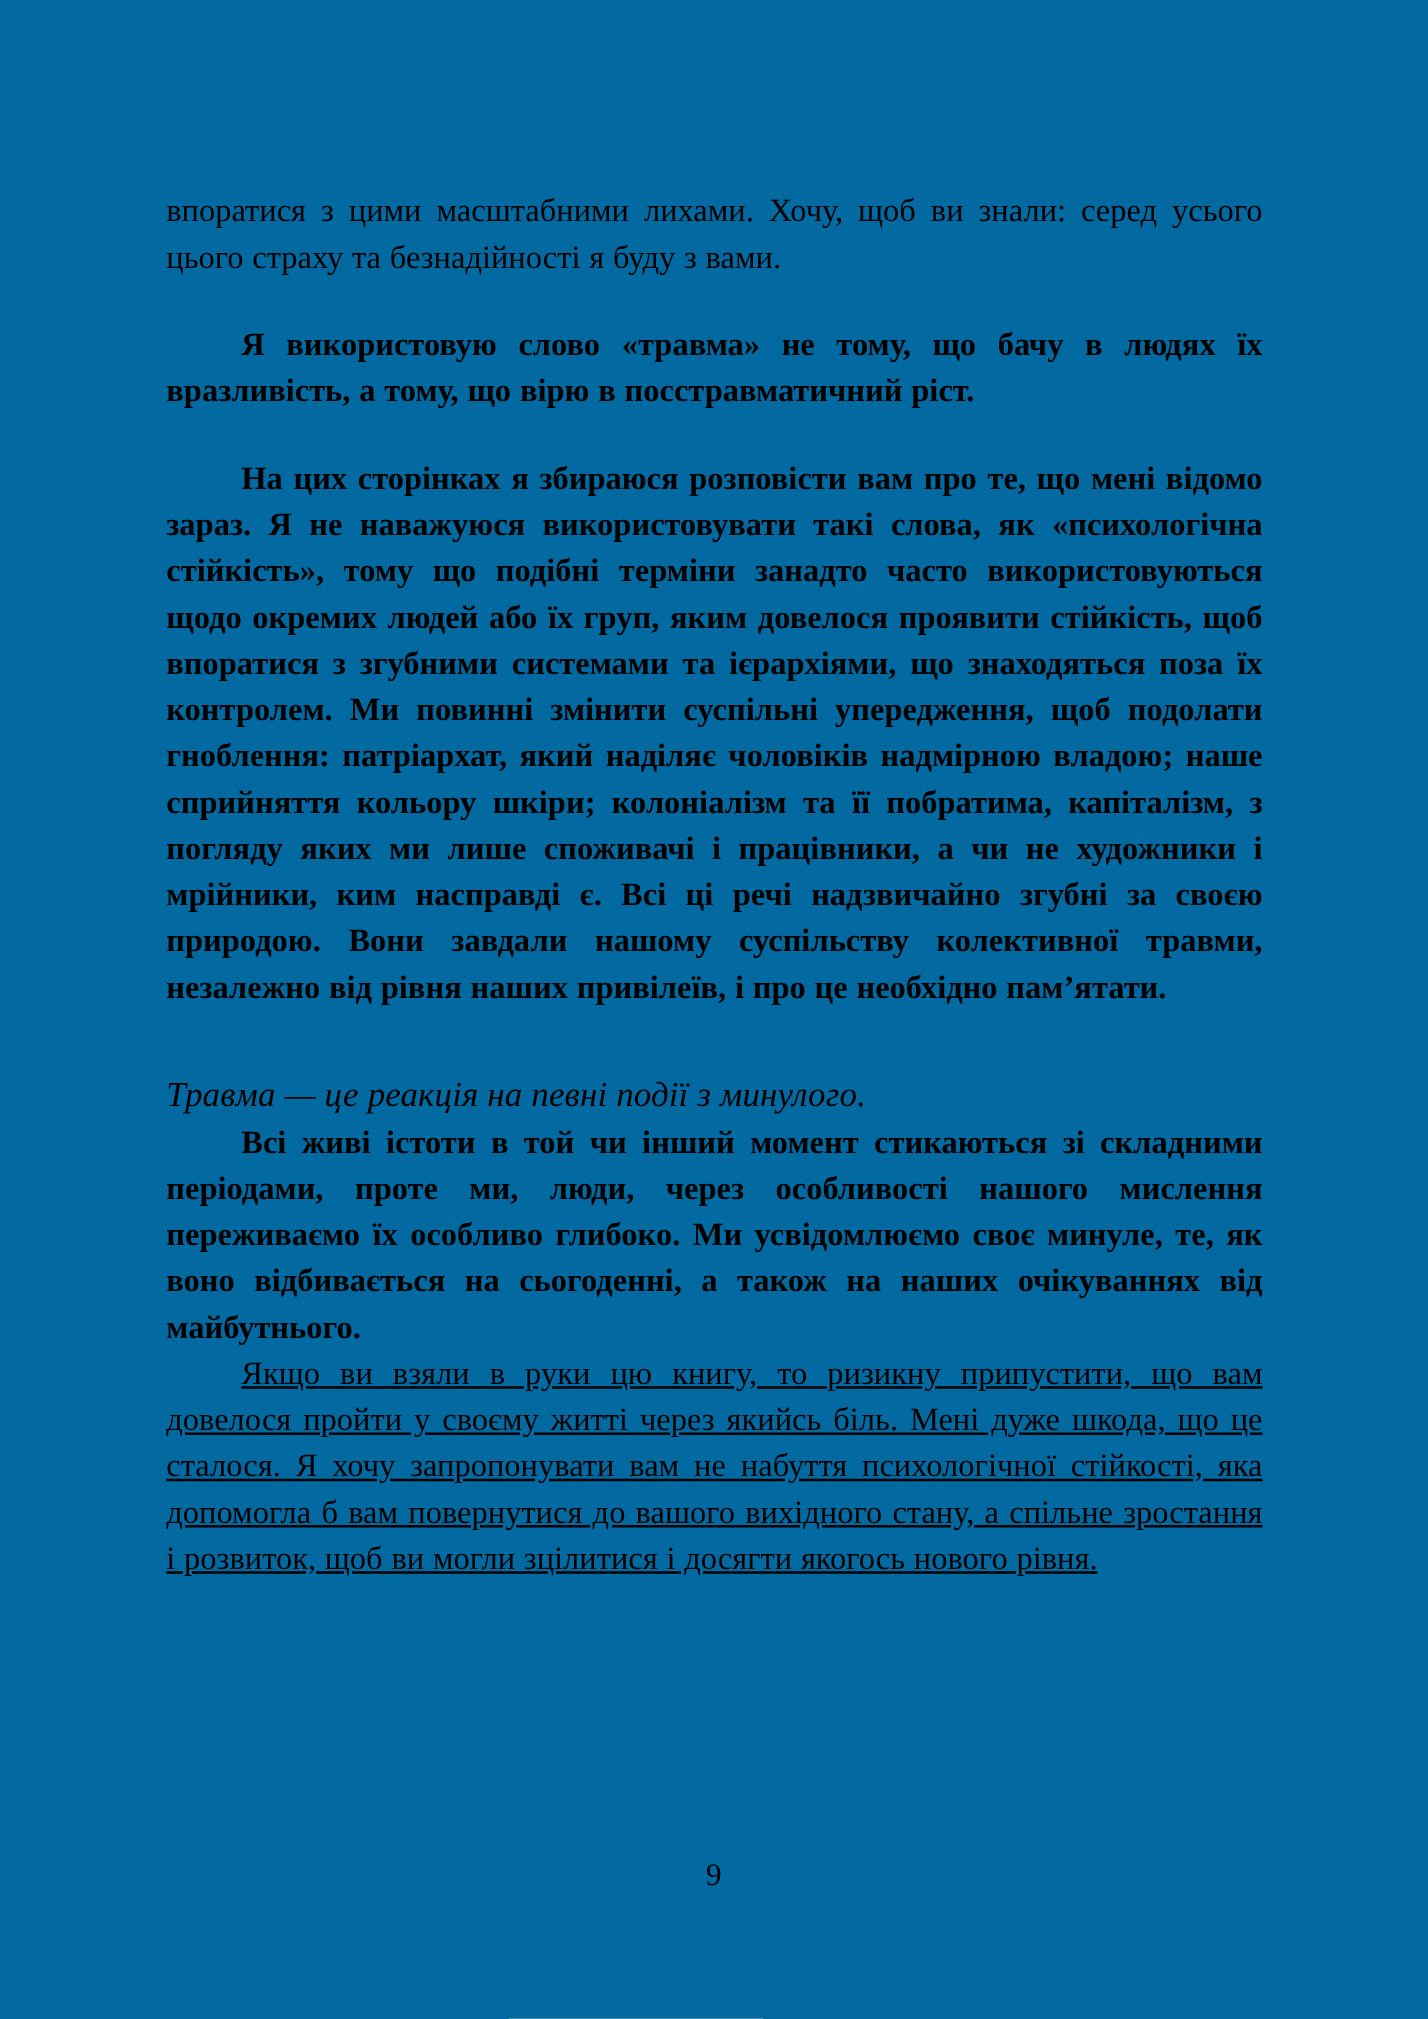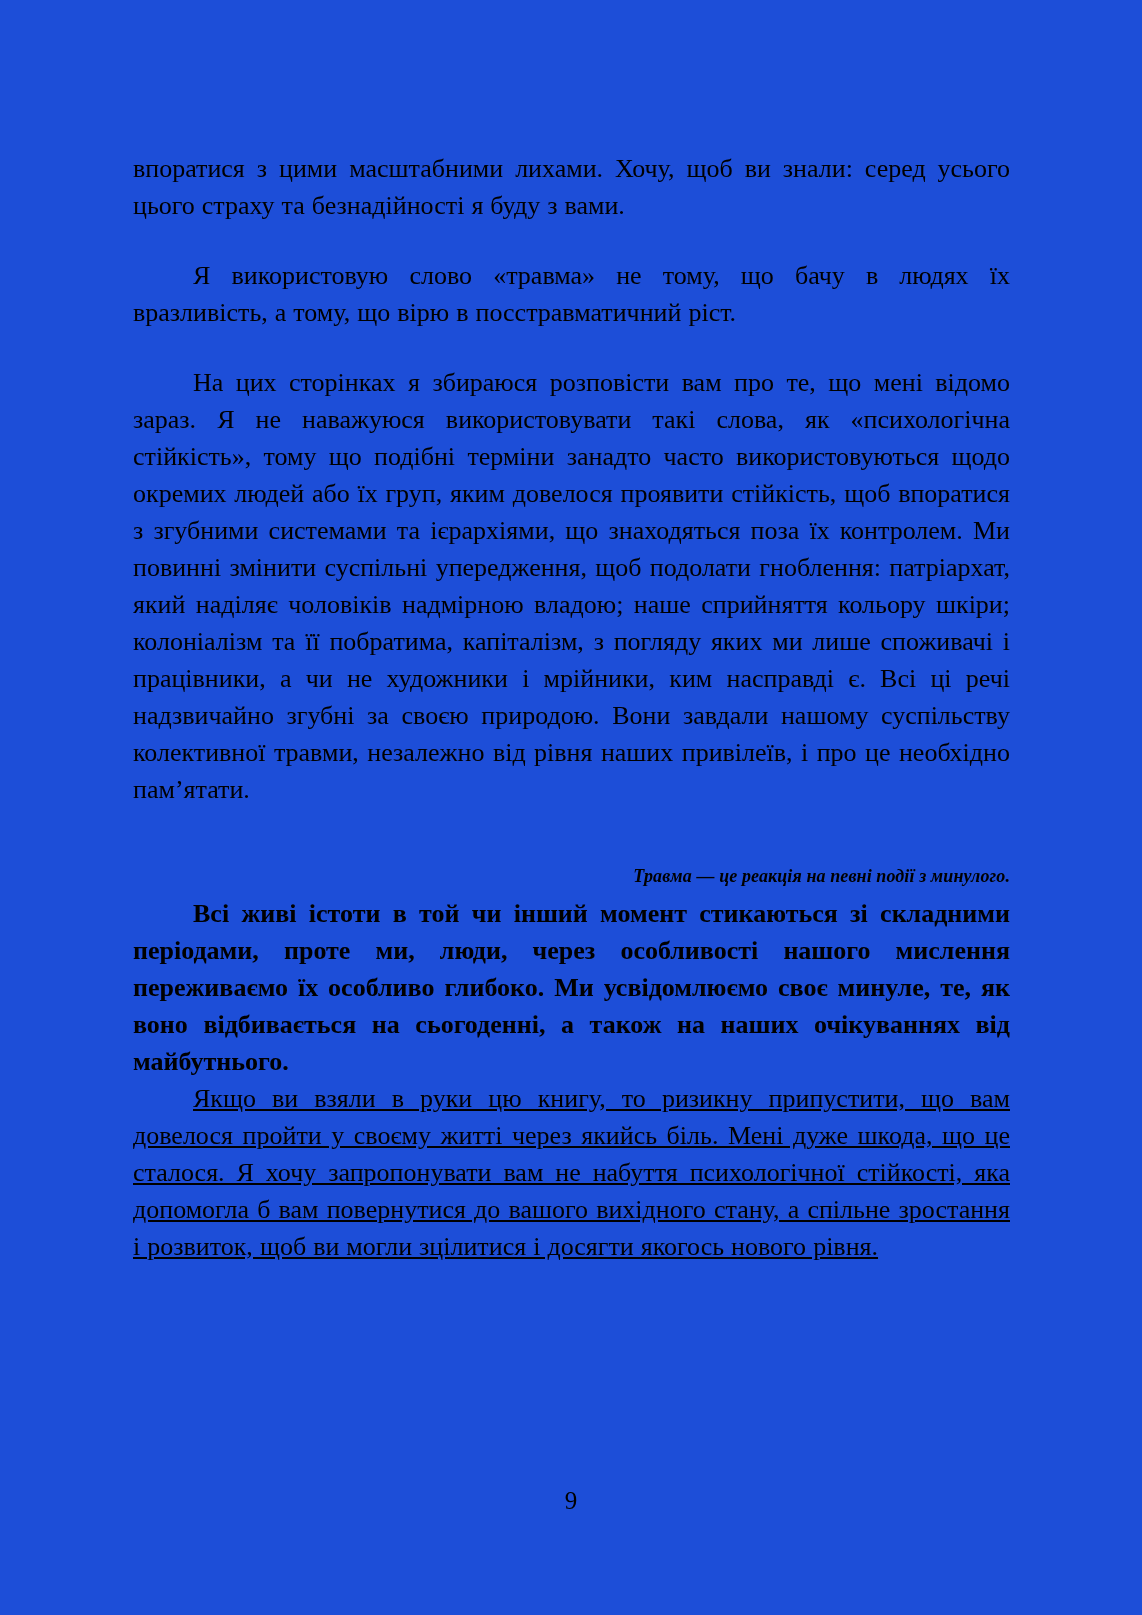--- a/index.html
+++ b/index.html
@@ -15,21 +15,21 @@
     font-family: "Liberation Serif", "DejaVu Serif", serif;
     color: #000000;
     overflow: hidden;
   }
   .page {
     position: absolute;
     left: 0;
     top: 0;
     width: 1142px;
     height: 1615px;
-    background: #1d4ed8;
+    background: #0369a1;
   }
   .text-column {
     position: absolute;
     left: 133px;
     top: 150px;
     width: 877px;
   }
   p.para {
     margin: 0;
     font-size: 26px;
@@ -37,33 +37,34 @@
     text-align: justify;
     text-indent: 60px;
     hyphens: none;
     word-spacing: 0.02em;
   }
   p.para.no-indent {
     text-indent: 0;
   }
   p.para.spaced-before {
     margin-top: 33px;
+    font-weight: bold;
   }
   p.para.tight-before {
     margin-top: 0;
     text-decoration: underline;
   }
   h2.section-heading {
     margin: 0;
     margin-top: 50px;
-    font-size: 18px;
+    font-size: 28px;
     line-height: 37px;
-    font-weight: bold;
+    font-weight: normal;
     font-style: italic;
-    text-align: right;
+    text-align: left;
     text-indent: 0;
     letter-spacing: 0.1px;
   }
   .after-heading {
     margin-top: 34px;
     font-weight: bold;
   }
   .page-number {
     position: absolute;
     left: 0;

